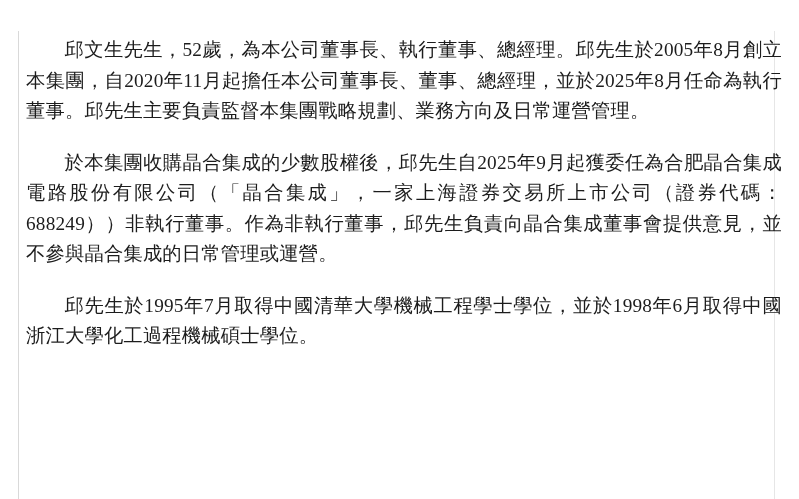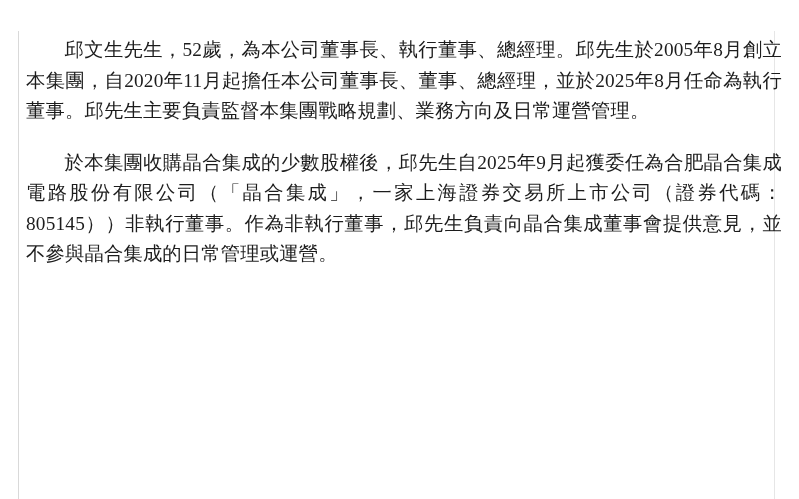--- a/index.html
+++ b/index.html
@@ -112,21 +112,22 @@
 </head>
 <body>
 
 <div class="page">
 
   <div class="left-rule"></div>
   <div class="right-rule"></div>
 
   <div class="body-text">
     <p class="para">邱文生先生，52歲，為本公司董事長、執行董事、總經理。邱先生於2005年8月創立本集團，自2020年11月起擔任本公司董事長、董事、總經理，並於2025年8月任命為執行董事。邱先生主要負責監督本集團戰略規劃、業務方向及日常運營管理。</p>
-    <p class="para">於本集團收購晶合集成的少數股權後，邱先生自2025年9月起獲委任為合肥晶合集成電路股份有限公司（「晶合集成」，一家上海證券交易所上市公司（證券代碼：805145））非執行董事。作為非執行董事，邱先生負責向晶合集成董事會提供意見，並不參與晶合集成的日常管理或運營。</p>
+    <p class="para">於本集團收購晶合集成的少數股權後，邱先生自2025年9月起獲委任為合肥晶合集成電路股份有限公司（「晶合集成」，一家上海證券交易所上市公司（證券代碼：688249））非執行董事。作為非執行董事，邱先生負責向晶合集成董事會提供意見，並不參與晶合集成的日常管理或運營。</p>
+    <p class="para">邱先生於1995年7月取得中國清華大學機械工程學士學位，並於1998年6月取得中國浙江大學化工過程機械碩士學位。</p>
   </div>
 
   <div class="watermark">
     <span class="wm-logo"></span>
     <span>公众号</span>
     <span class="wm-dot">·</span>
     <span>星瞰IPO</span>
   </div>
 
 </div>

